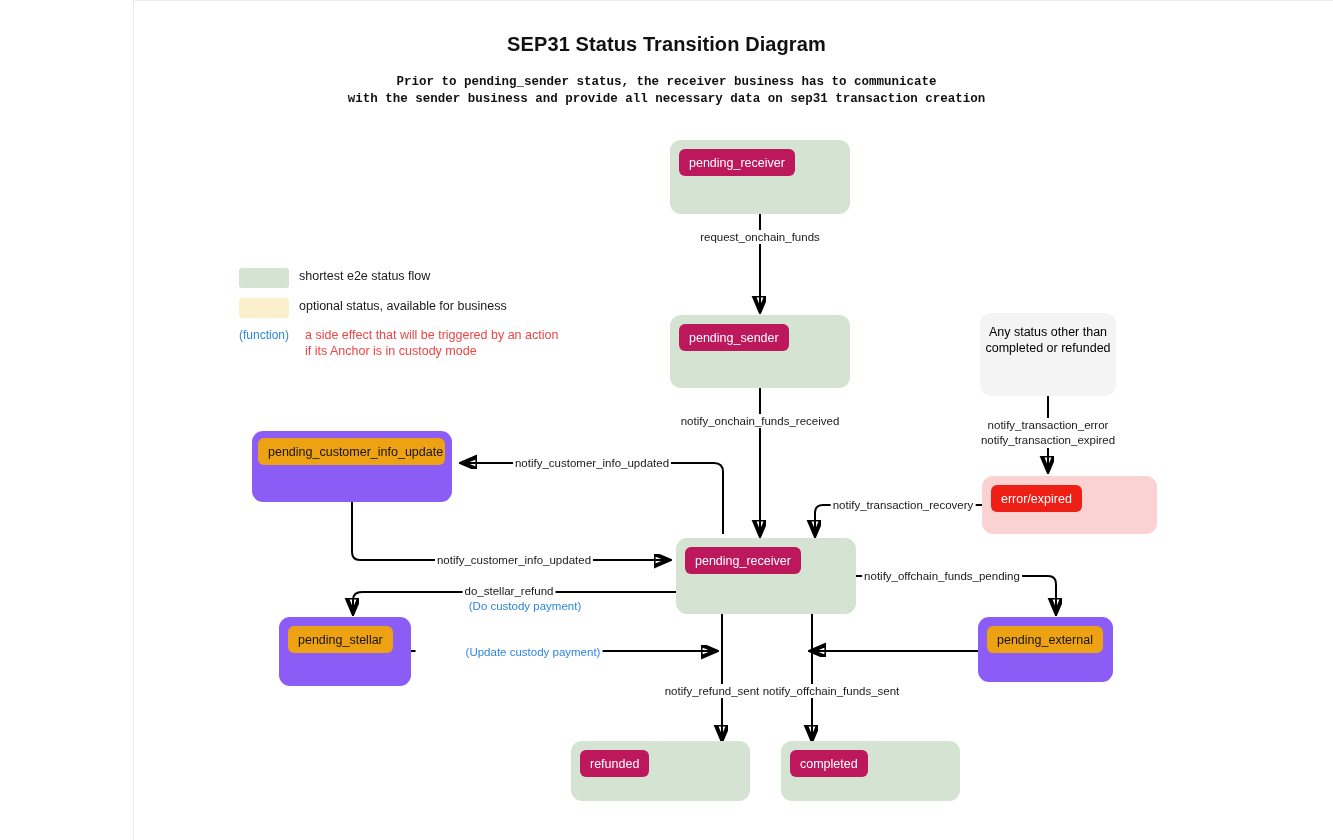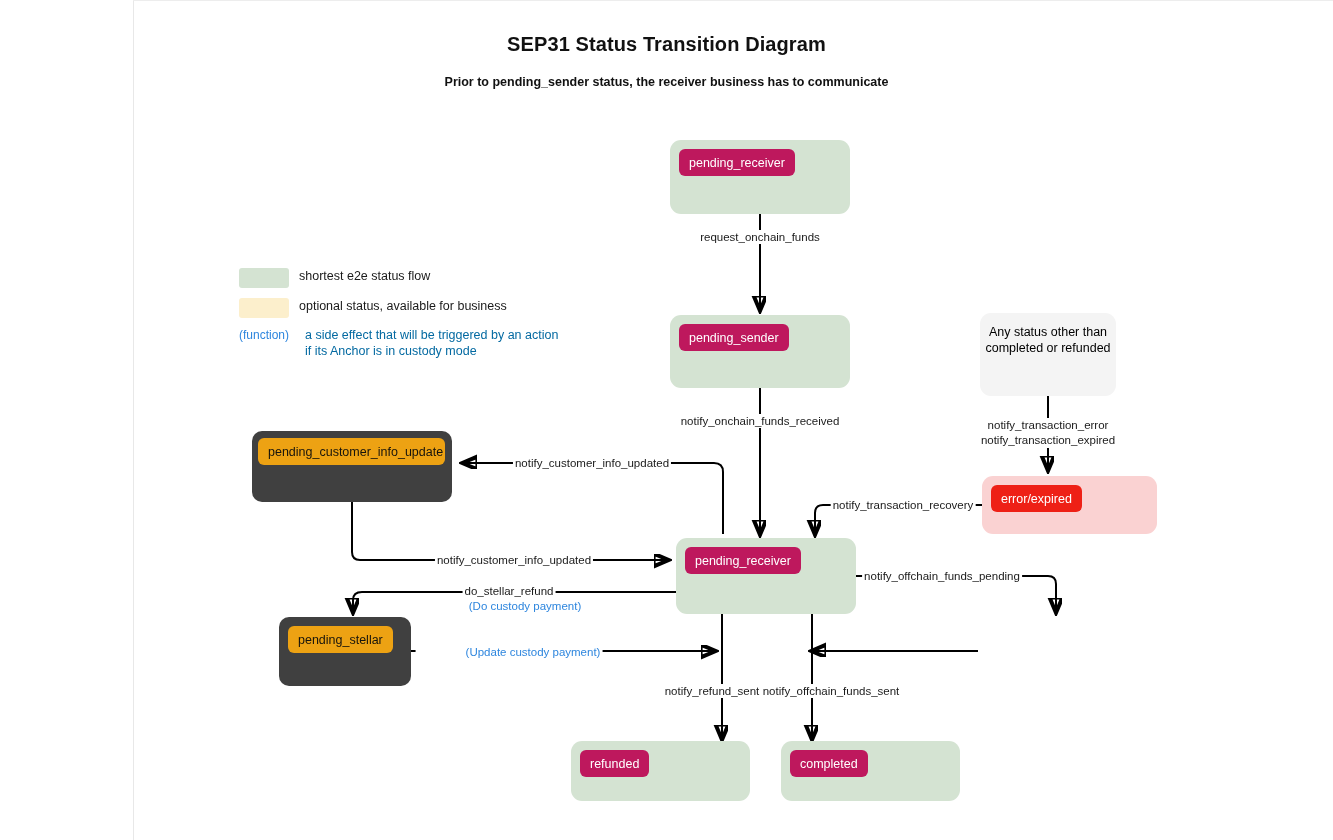--- a/index.html
+++ b/index.html
@@ -18,20 +18,21 @@
   
   .title{
     position:absolute;left:0;top:33px;width:1333px;
     text-align:center;font-size:20px;font-weight:bold;color:#111;
     letter-spacing:.1px;
   }
   .subtitle{
     position:absolute;left:0;top:74px;width:1333px;
     text-align:center;font-size:12.5px;font-weight:bold;color:#111;
     line-height:16.5px;
+    font-family:Liberation Mono, monospace;
   }
 
   
   .legend{position:absolute;left:239px;top:268px;width:330px;}
   .legend-row{position:relative;height:20px;margin-bottom:10px;}
   .legend-sw{
     position:absolute;left:0;top:0;width:50px;height:20px;border-radius:3px;
   }
   .legend-sw.green{background:#d4e3d2;}
   .legend-sw.cream{background:#fcefcc;}
@@ -39,37 +40,37 @@
     position:absolute;left:60px;top:1px;font-size:12.5px;color:#1a1a1a;
     white-space:nowrap;
   }
   .legend-fn{
     position:absolute;left:0px;top:0px;font-size:12px;color:#1a1a1a;
     white-space:nowrap;
   }
   .legend-fn .fn{color:#2e86de;}
   .legend-row.fnrow{height:34px;margin-bottom:0;}
   .legend-fn-text{
-    position:absolute;left:66px;top:-1px;font-size:12.5px;color:#0369a1;
+    position:absolute;left:66px;top:-1px;font-size:12.5px;color:#ef4444;
     line-height:16px;white-space:nowrap;
   }
 
   
   .node{position:absolute;border-radius:11px;}
   .node .chip{
     position:absolute;left:9px;top:9px;height:27px;
     border-radius:6px;
     display:flex;align-items:center;
     padding:0 10px;
     font-size:12.5px;white-space:nowrap;
     box-sizing:border-box;
   }
   .node.green{background:#d4e3d2;}
   .node.green .chip{background:#be185d;color:#ffffff;}
-  .node.cream{background:#404040;border-radius:10px;}
+  .node.cream{background:#8b5cf6;}
   .node.cream .chip{background:#eda213;color:#17140c;}
   .node.pink{background:#fad2d2;}
   .node.pink .chip{background:#ee2016;color:#ffffff;}
   .node.grey{background:#f4f4f4;}
   .node.grey .note{
     position:absolute;left:0;top:11px;width:100%;
     text-align:center;font-size:12.5px;color:#000000;line-height:16px;
   }
 
   
@@ -88,20 +89,21 @@
 <body>
 
 <div id="canvas">
 
   <div class="frame-left"></div>
   <div class="frame-top"></div>
 
   <div class="title">SEP31 Status Transition Diagram</div>
   <div class="subtitle">
     <div>Prior to pending_sender status, the receiver business has to communicate</div>
+    <div>with the sender business and provide all necessary data on sep31 transaction creation</div>
   </div>
 
   <div class="legend">
     <div class="legend-row">
       <div class="legend-sw green"></div>
       <div class="legend-lbl">shortest e2e status flow</div>
     </div>
     <div class="legend-row">
       <div class="legend-sw cream"></div>
       <div class="legend-lbl">optional status, available for business</div>
@@ -203,20 +205,23 @@
   </div>
 
   <div class="node green" style="left:676px;top:538px;width:180px;height:76px;">
     <div class="chip">pending_receiver</div>
   </div>
 
   <div class="node cream" style="left:279px;top:617px;width:132px;height:69px;">
     <div class="chip">pending_stellar</div>
   </div>
 
+  <div class="node cream" style="left:978px;top:617px;width:135px;height:65px;">
+    <div class="chip">pending_external</div>
+  </div>
 
   <div class="node green" style="left:571px;top:741px;width:179px;height:60px;">
     <div class="chip">refunded</div>
   </div>
 
   <div class="node green" style="left:781px;top:741px;width:179px;height:60px;">
     <div class="chip">completed</div>
   </div>
 
 </div>

